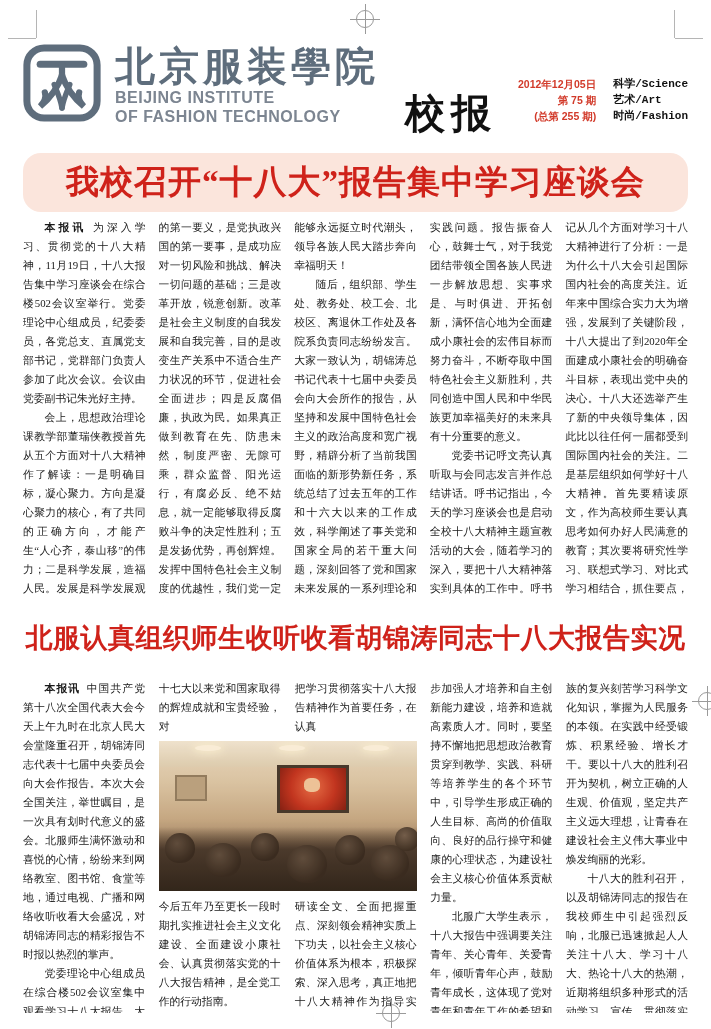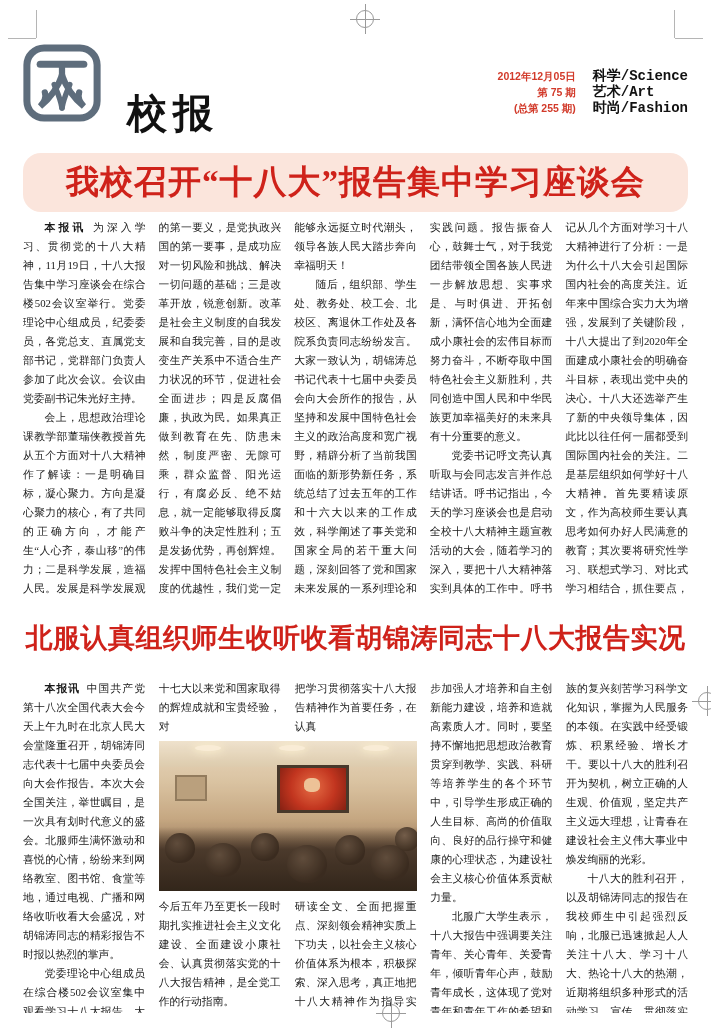--- a/index.html
+++ b/index.html
@@ -18,25 +18,25 @@
   
   .masthead{display:flex;align-items:flex-start;padding:44px 23px 0 23px;}
   .logo{flex:0 0 auto;}
   .title-block{margin-left:14px;}
   .cn-title{font-size:40px;font-weight:bold;color:#5e6d7c;letter-spacing:4px;line-height:44px;
             font-family:"DejaVu Serif","Liberation Serif",serif;}
   .en-title{font-family:"Liberation Sans","DejaVu Sans",sans-serif;font-weight:bold;
             color:#7c8591;font-size:16px;line-height:19px;letter-spacing:.5px;}
   .paper-title{font-size:40px;font-weight:bold;color:#111;margin:42px 0 0 26px;letter-spacing:6px;
                font-family:"DejaVu Sans","Liberation Sans",sans-serif;}
-  .issue-block{margin-left:auto;display:flex;align-items:flex-start;margin-top:24px;}
+  .issue-block{margin-left:auto;display:flex;align-items:flex-start;margin-top:32px;}
   .issue-dates{color:#d23a2a;font-weight:bold;font-size:10.5px;line-height:16px;text-align:right;
                font-family:"Liberation Sans","DejaVu Sans",sans-serif;}
   .issue-divider{width:1px;background:#444;margin:2px 8px;}
-  .section-list{font-size:14px;font-weight:bold;line-height:16px;color:#111;
+  .section-list{font-size:11px;font-weight:bold;line-height:16px;color:#111;
                 font-family:"Liberation Mono","DejaVu Sans Mono",monospace;}
 
   
   .info-bar{margin:14px 23px 0 23px;border-top:3px solid #707070;border-bottom:1.5px solid #3c3c3c;
             padding:5px 2px 4px 2px;display:flex;justify-content:space-between;
             font-size:10.5px;font-weight:bold;color:#222;
             font-family:"Liberation Sans","DejaVu Sans",sans-serif;}
 
   
   .headline1-wrap{margin:12px 0 6px 0;background:#fbe5dc;border-radius:18px;padding:7px 6px;text-align:center;}
@@ -106,20 +106,25 @@
       <svg width="78" height="78" viewBox="0 0 100 100">
         <rect x="5" y="5" width="90" height="90" rx="22" fill="none" stroke="#5e6d7c" stroke-width="9"></rect>
         <path d="M22 26 H78" stroke="#5e6d7c" stroke-width="9" stroke-linecap="round" fill="none"></path>
         <path d="M50 26 V40" stroke="#5e6d7c" stroke-width="8" stroke-linecap="round" fill="none"></path>
         <path d="M50 40 C44 58 34 70 22 80 C28 74 30 68 28 62" stroke="#5e6d7c" stroke-width="8" stroke-linecap="round" fill="none"></path>
         <path d="M50 40 C56 58 66 70 78 80 C72 74 70 68 72 62" stroke="#5e6d7c" stroke-width="8" stroke-linecap="round" fill="none"></path>
         <path d="M40 52 C44 62 48 70 50 82" stroke="#5e6d7c" stroke-width="7" stroke-linecap="round" fill="none"></path>
         <path d="M60 52 C56 62 52 70 50 82" stroke="#5e6d7c" stroke-width="7" stroke-linecap="round" fill="none"></path>
       </svg>
     </div>
+    <div class="title-block">
+      <div class="cn-title">北京服装學院</div>
+      <div class="en-title">BEIJING INSTITUTE</div>
+      <div class="en-title">OF FASHION TECHNOLOGY</div>
+    </div>
     <div class="paper-title">校报</div>
     <div class="issue-block">
       <div class="issue-dates">
         <div>2012年12月05日</div>
         <div>第 75 期</div>
         <div>(总第 255 期)</div>
       </div>
       <div class="issue-divider"></div>
       <div class="section-list">
         <div>科学/Science</div>

